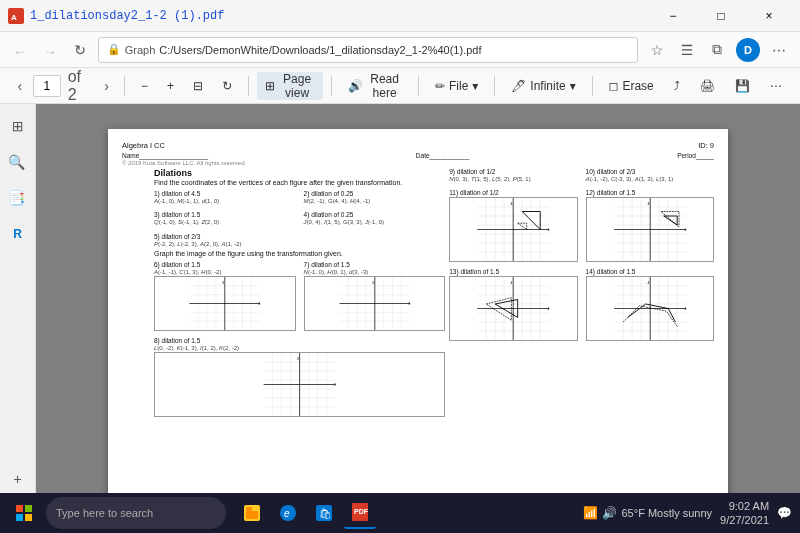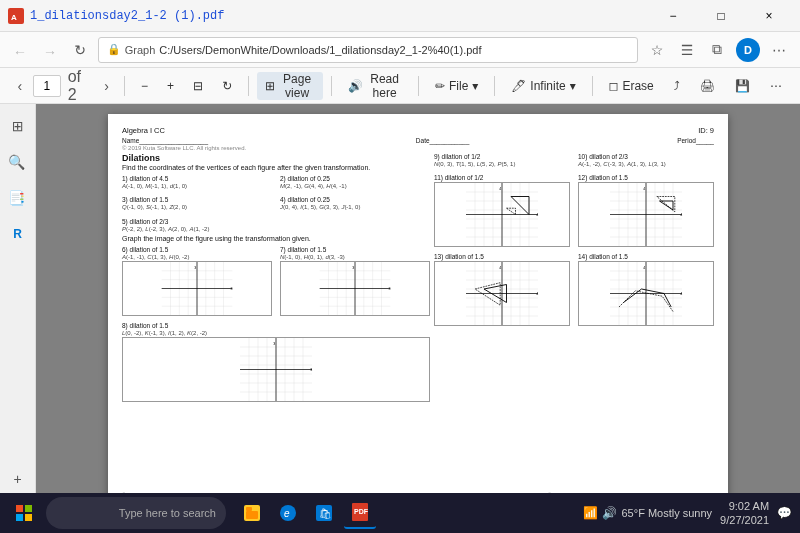--- a/index.html
+++ b/index.html
@@ -129,21 +129,21 @@
       cursor: pointer;
       display: flex; align-items: center; justify-content: center;
       font-size: 14px; color: #555;
     }
 
     
     .pdf-viewer {
       flex: 1;
       display: flex;
       justify-content: center;
-      padding: 10px;
+      padding: 25px;
       overflow: hidden;
       background: #808080;
     }
     .pdf-page {
       background: white;
       width: 620px;
       height: 390px;
       box-shadow: 0 2px 8px rgba(0,0,0,0.4);
       position: relative;
       overflow: hidden;
@@ -193,21 +193,20 @@
     }
     .taskbar-search {
       background: rgba(255,255,255,0.1);
       border: none;
       border-radius: 16px;
       height: 28px;
       width: 180px;
       color: #ccc;
       font-size: 11px;
       padding: 16px 10px;
-      text-align: right;
     }
     .taskbar-search::placeholder { color: #aaa; }
     .taskbar-apps { display: flex; gap: 4px; margin-left: 4px; }
     .taskbar-app {
       width: 32px; height: 32px;
       display: flex; align-items: center; justify-content: center;
       border-radius: 3px; cursor: pointer;
     }
     .taskbar-app.active { border-bottom: 2px solid #0078d4; }
     .taskbar-right {
@@ -328,21 +327,21 @@
           <span>Algebra I CC</span>
           <span>ID: 9</span>
         </div>
         <div style="display:flex; justify-content:space-between; font-size:6.5px; margin-bottom:1px;">
           <span>Name___________________</span>
           <span>Date___________</span>
           <span>Period_____</span>
         </div>
         <div style="font-size:6px; color:#888; margin-bottom:2px;">© 2019 Kuta Software LLC. All rights reserved.</div>
 
-        <div style="display:flex; gap:4px;">
+        <div style="display:flex; gap:4px;margin-left:32px;">
 
           <div style="flex:1.1;">
             <div class="pdf-main-title">Dilations</div>
             <div class="pdf-instruction">Find the coordinates of the vertices of each figure after the given transformation.</div>
 
             <div style="display:grid; grid-template-columns:1fr 1fr; gap:3px 8px; margin-bottom:4px;">
               <div class="problem">
                 <div class="problem-label">1) dilation of 4.5</div>
                 <div class="problem-points"><em>A</em>(-1, 0), <em>M</em>(-1, 1), <em>d</em>(1, 0)</div>
               </div>

